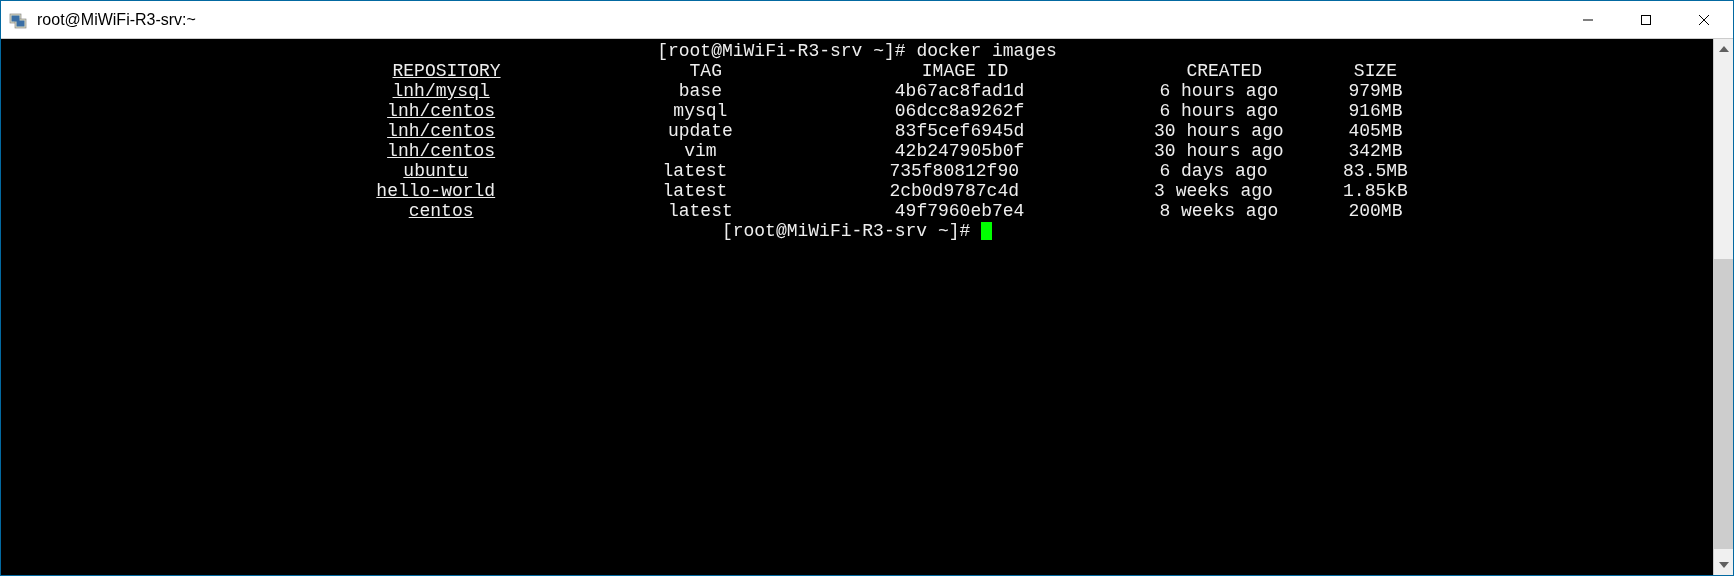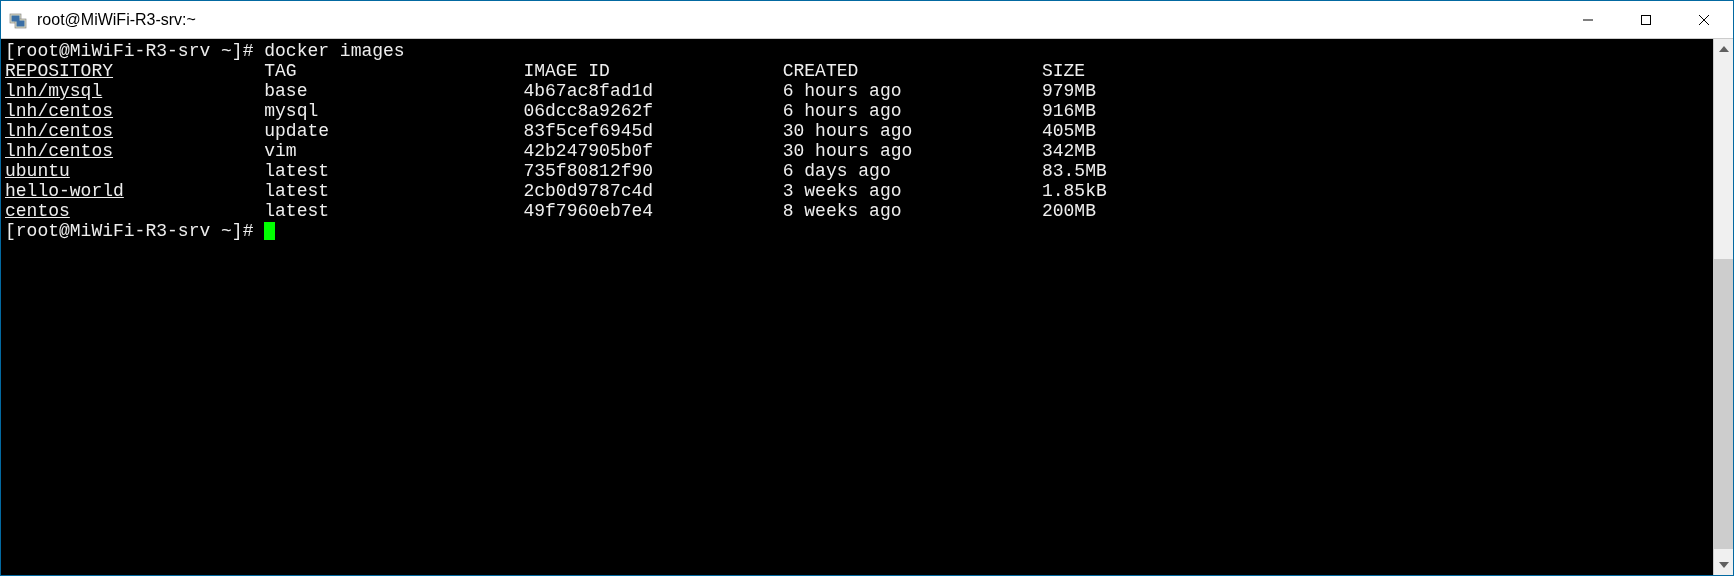--- a/index.html
+++ b/index.html
@@ -76,20 +76,21 @@
     .terminal {
       flex: 1;
       background: #000;
       color: #eeeeee;
       font-family: 'Consolas', 'Courier New', monospace;
       font-size: 18px;
       line-height: 20px;
       padding: 2px 4px;
       white-space: pre;
       overflow: hidden;
+      text-align: center;
     }
     .scrollbar {
       width: 20px;
       background: #f0f0f0;
       position: relative;
       border-left: 1px solid #ccc;
     }
     .scroll-arrow {
       width: 100%;
       height: 20px;

